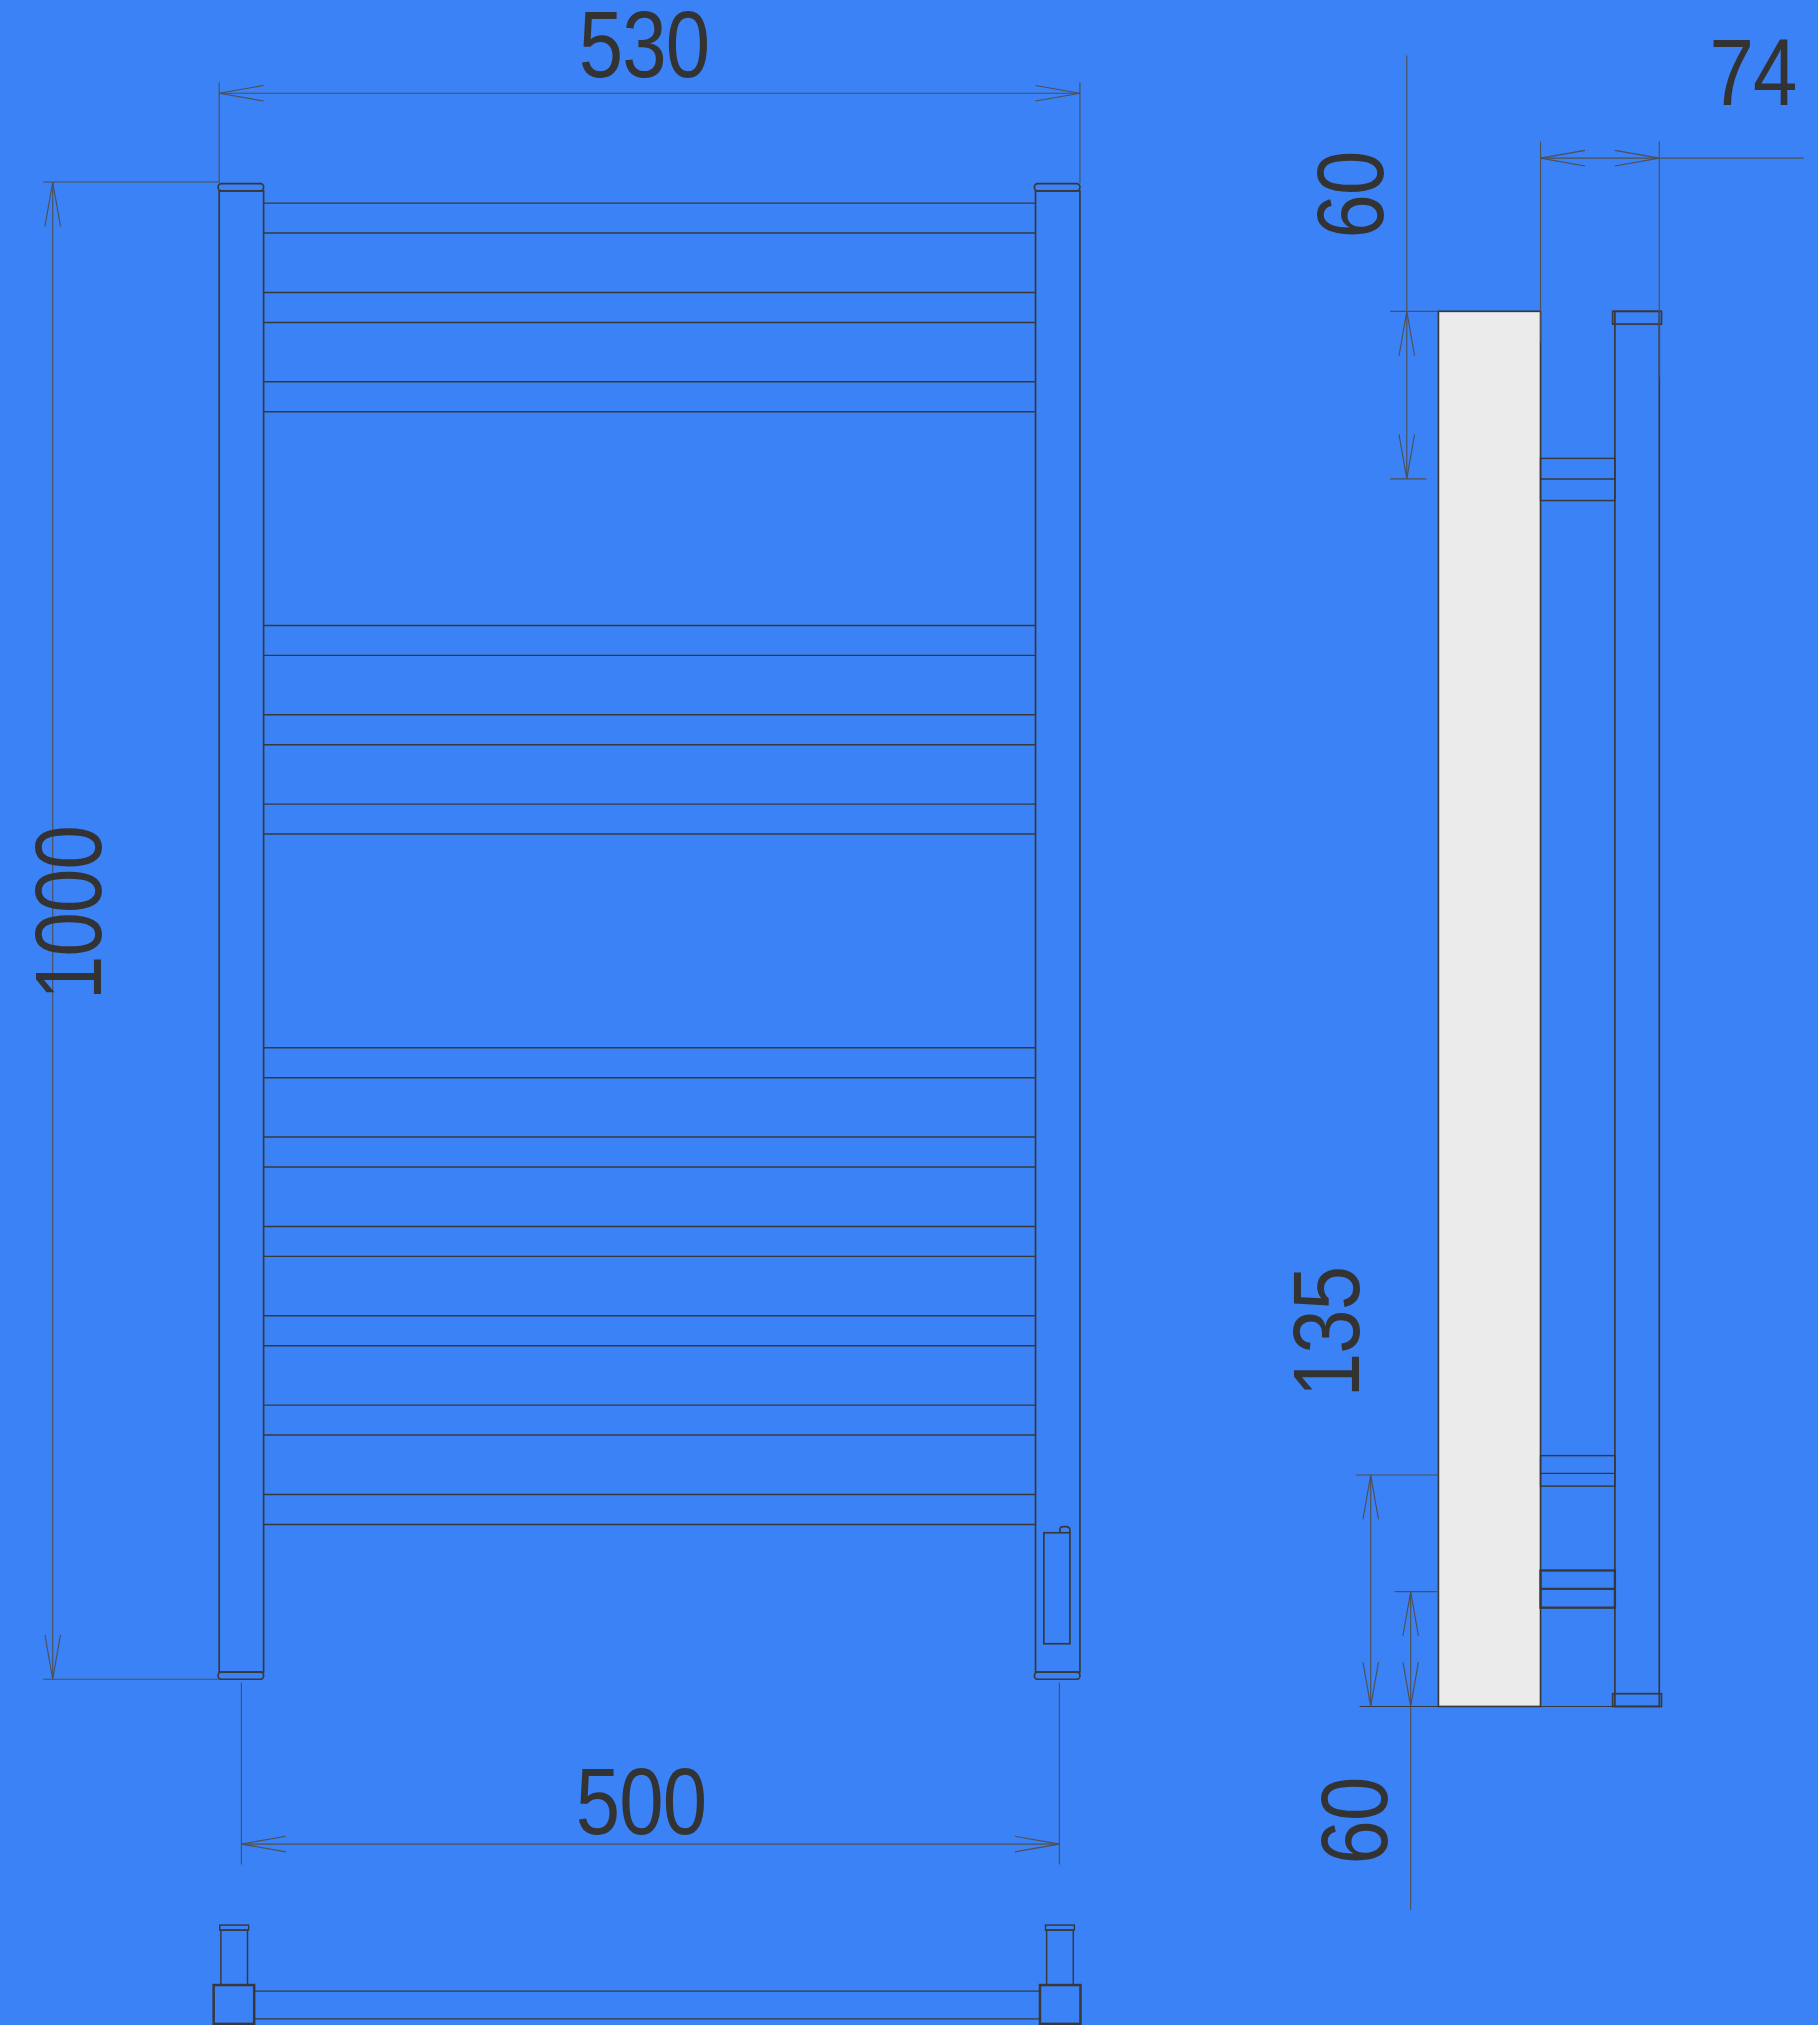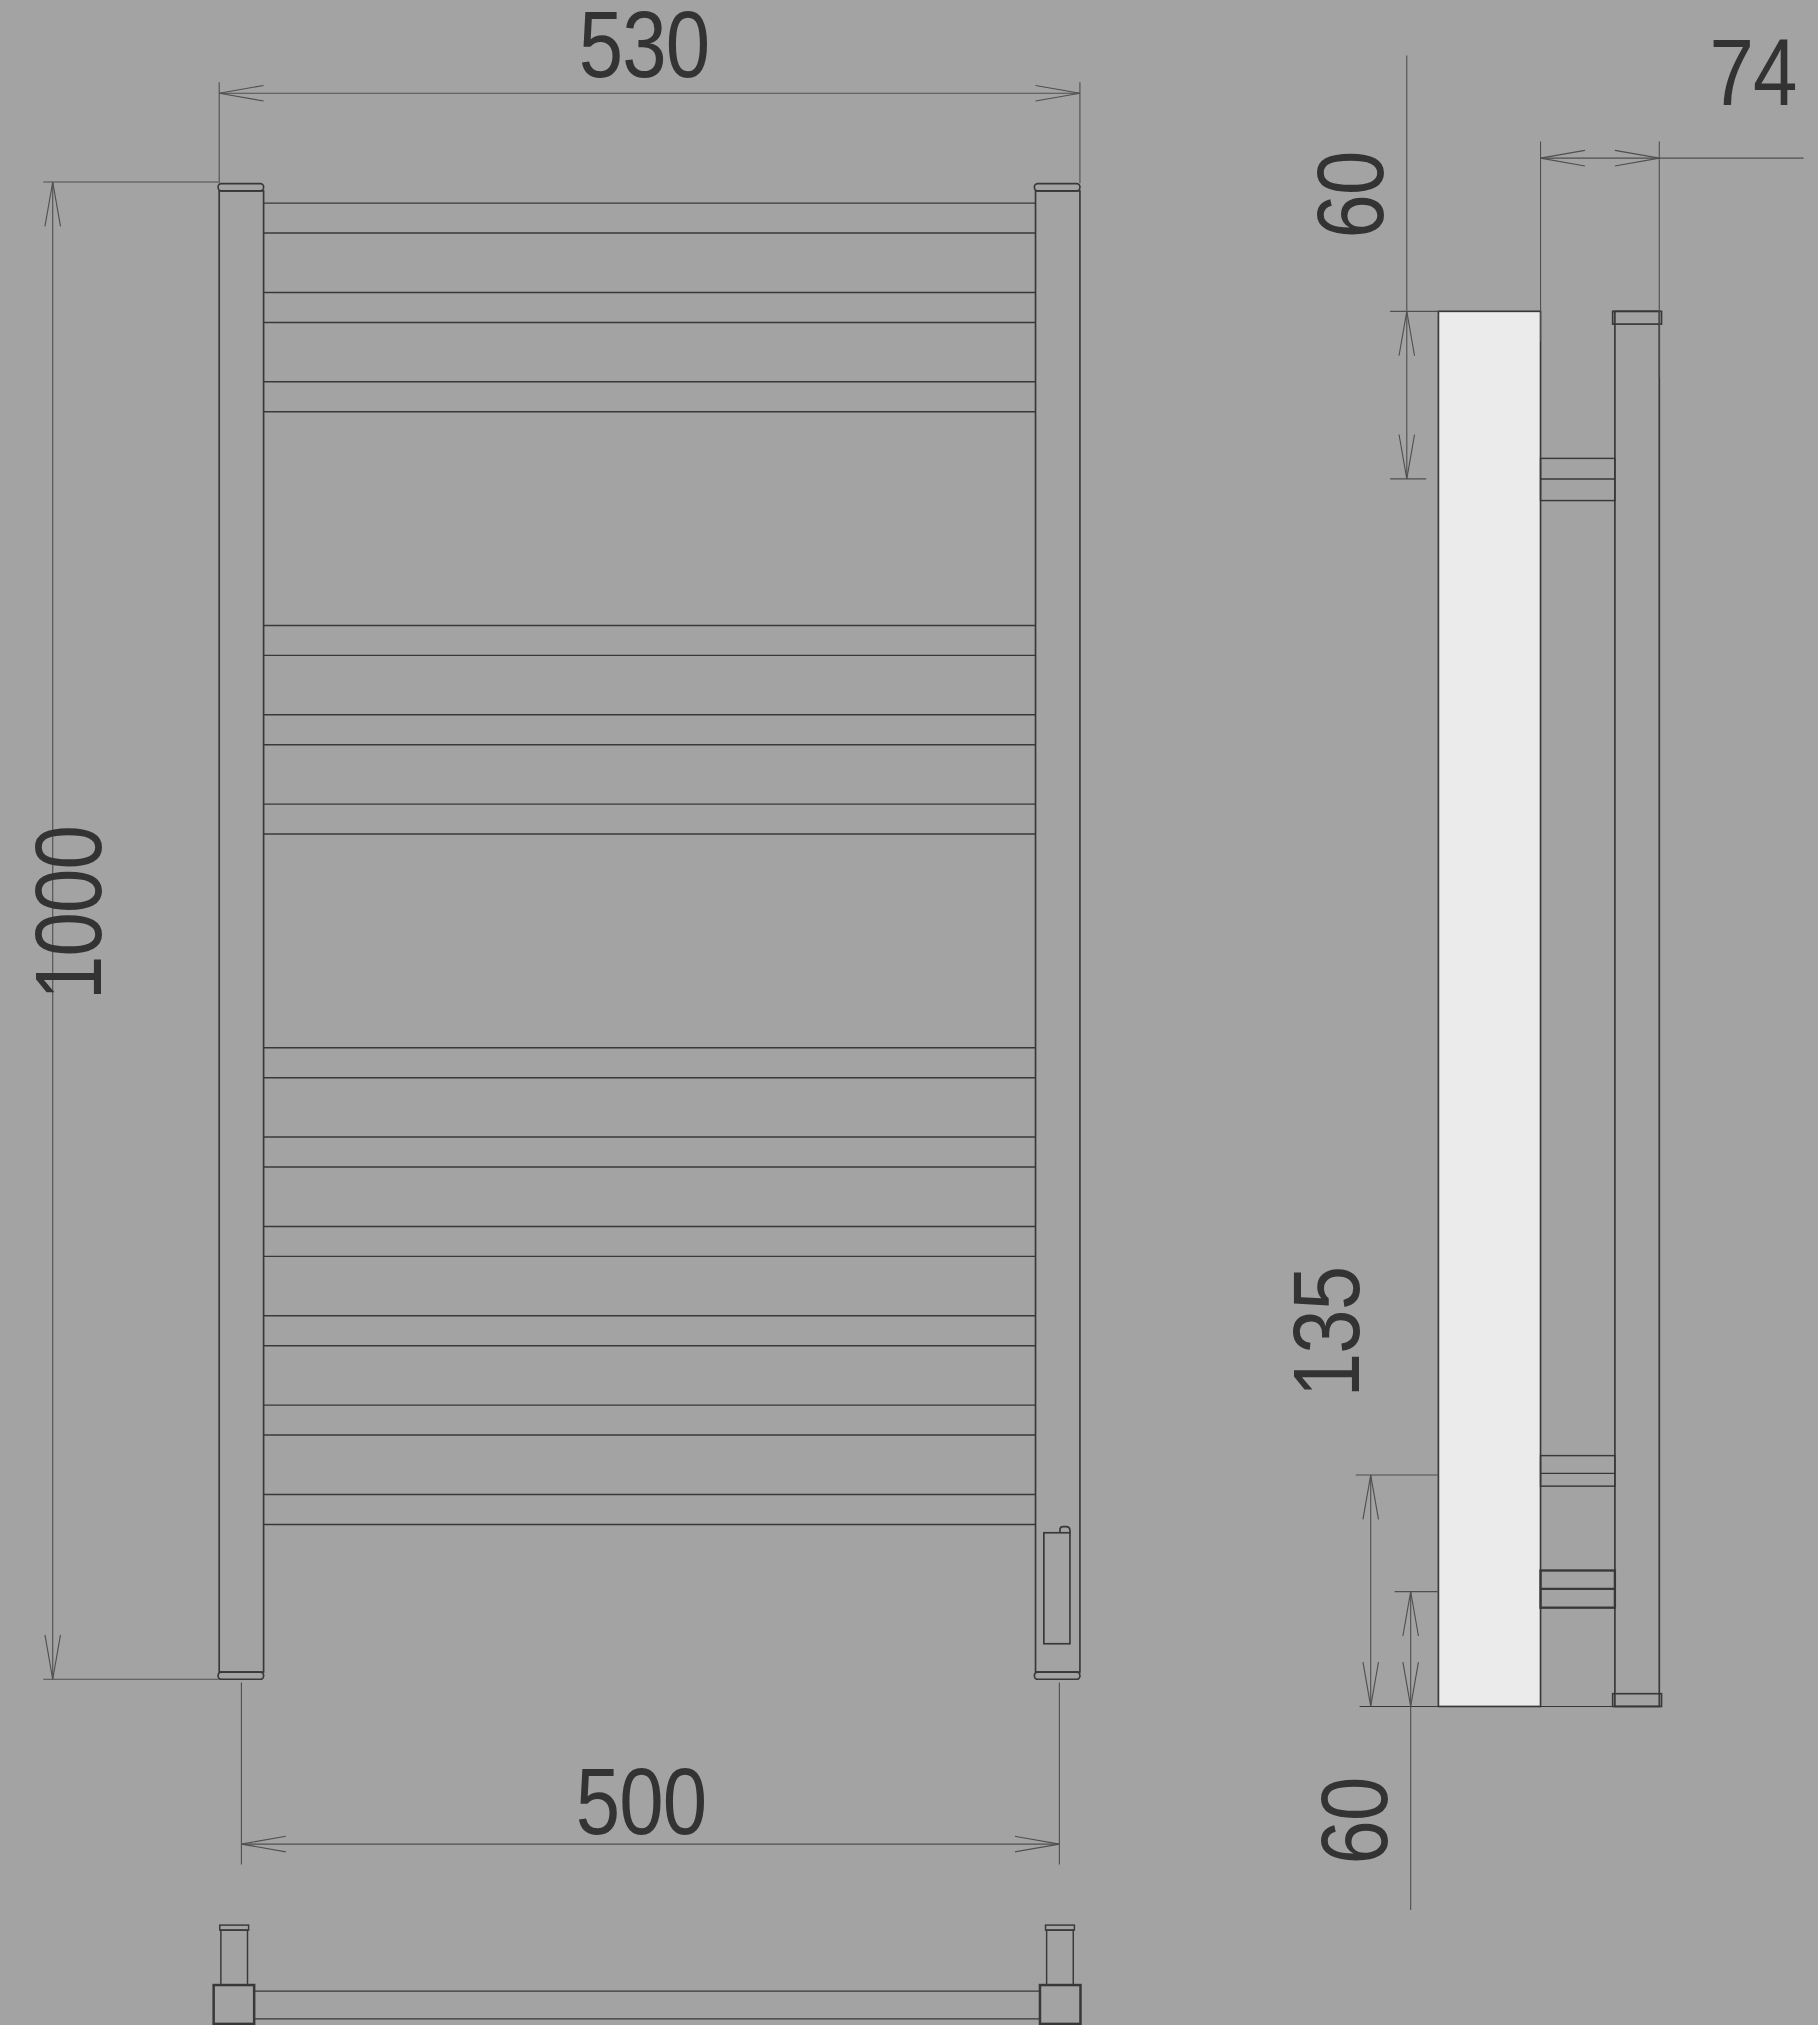--- a/index.html
+++ b/index.html
@@ -1,16 +1,16 @@
 <!DOCTYPE html>
 <html style="font-size:9px"><head>
 <meta charset="utf-8">
 <style>
   html,body{margin:0;padding:0;background:#ffffff;}
-  #canvas{position:relative;width:1818px;height:2025px;background:#a3a3a3;overflow:hidden;
+  #canvas{position:relative;width:1818px;height:2025px;background:#3b82f6;overflow:hidden;
           font-family:"Liberation Sans", sans-serif;}
   svg{position:absolute;left:0;top:0;}
   .dim{position:absolute;font-size:95px;line-height:1;color:#333333;white-space:nowrap;
        transform:translate(-50%,-50%) scaleX(0.84);letter-spacing:-1.1px;}
   .dim.rot{transform:translate(-50%,-50%) rotate(-90deg) scaleX(0.84);}
 </style>
 </head>
 <body>
 
 <div id="canvas">

